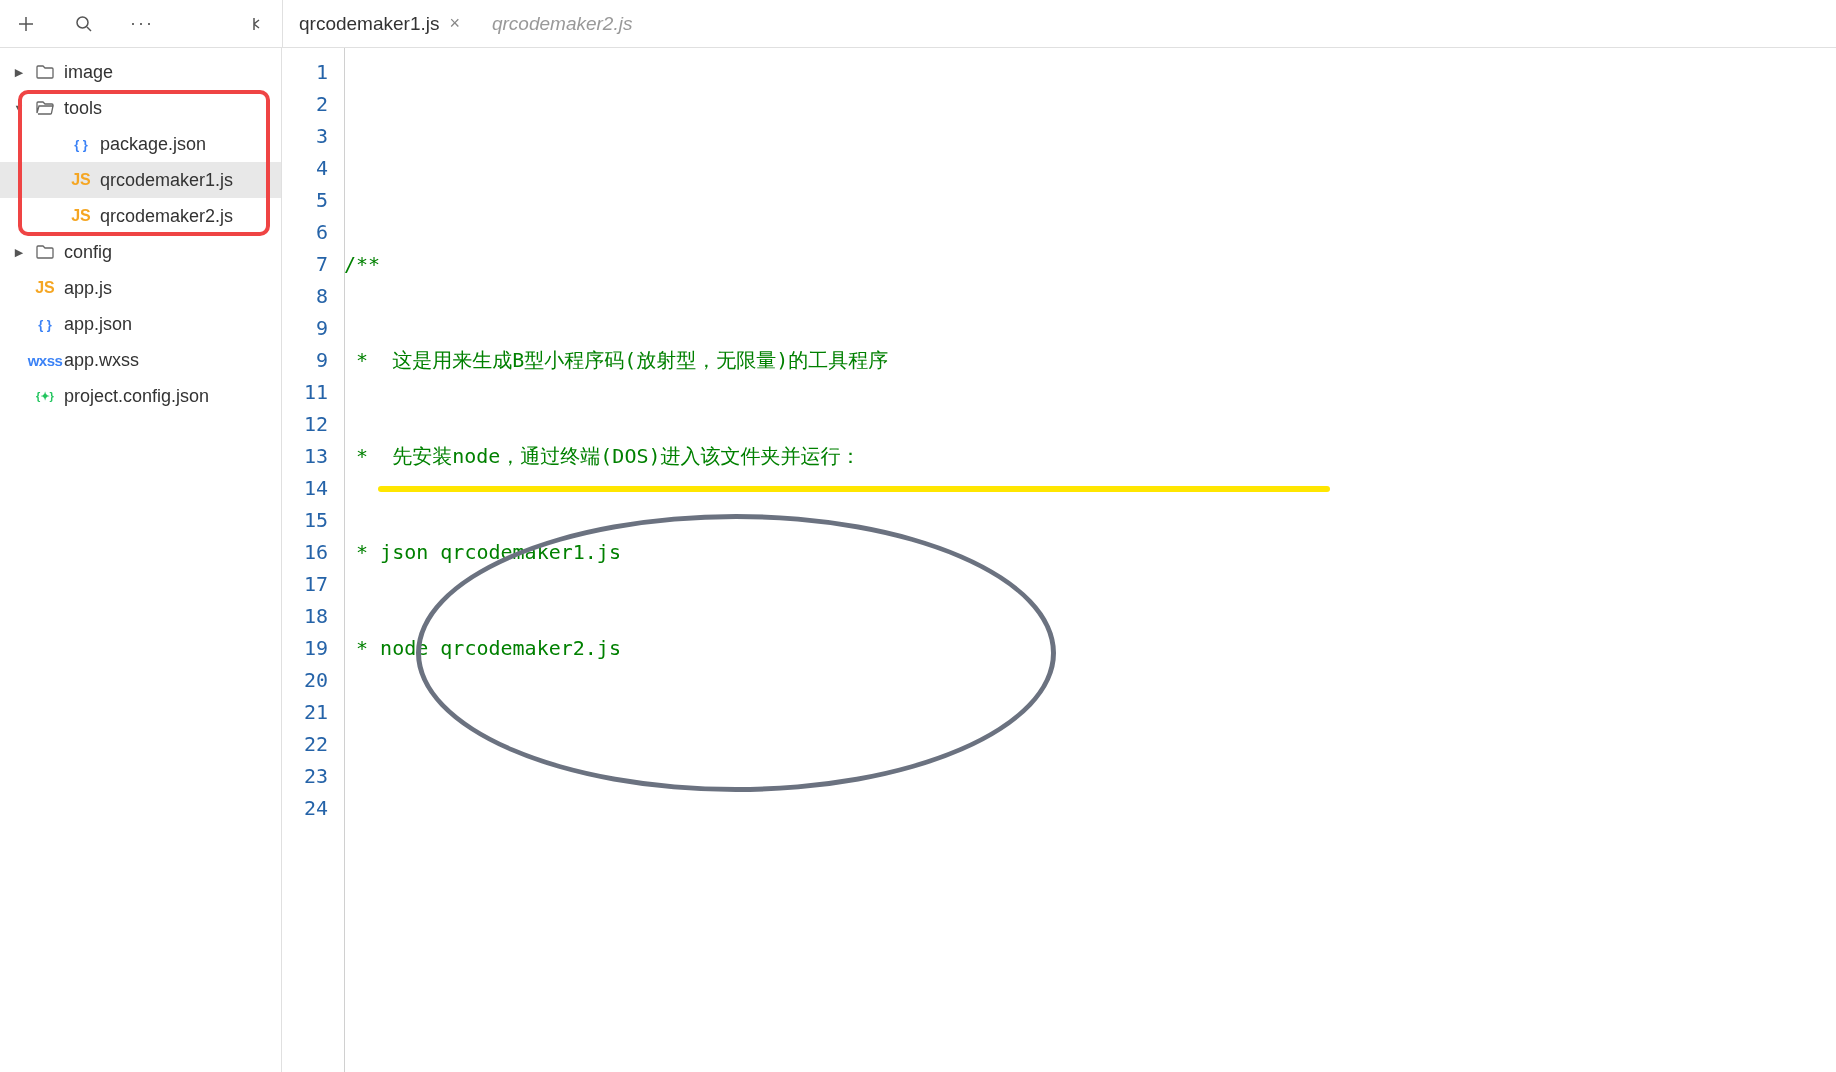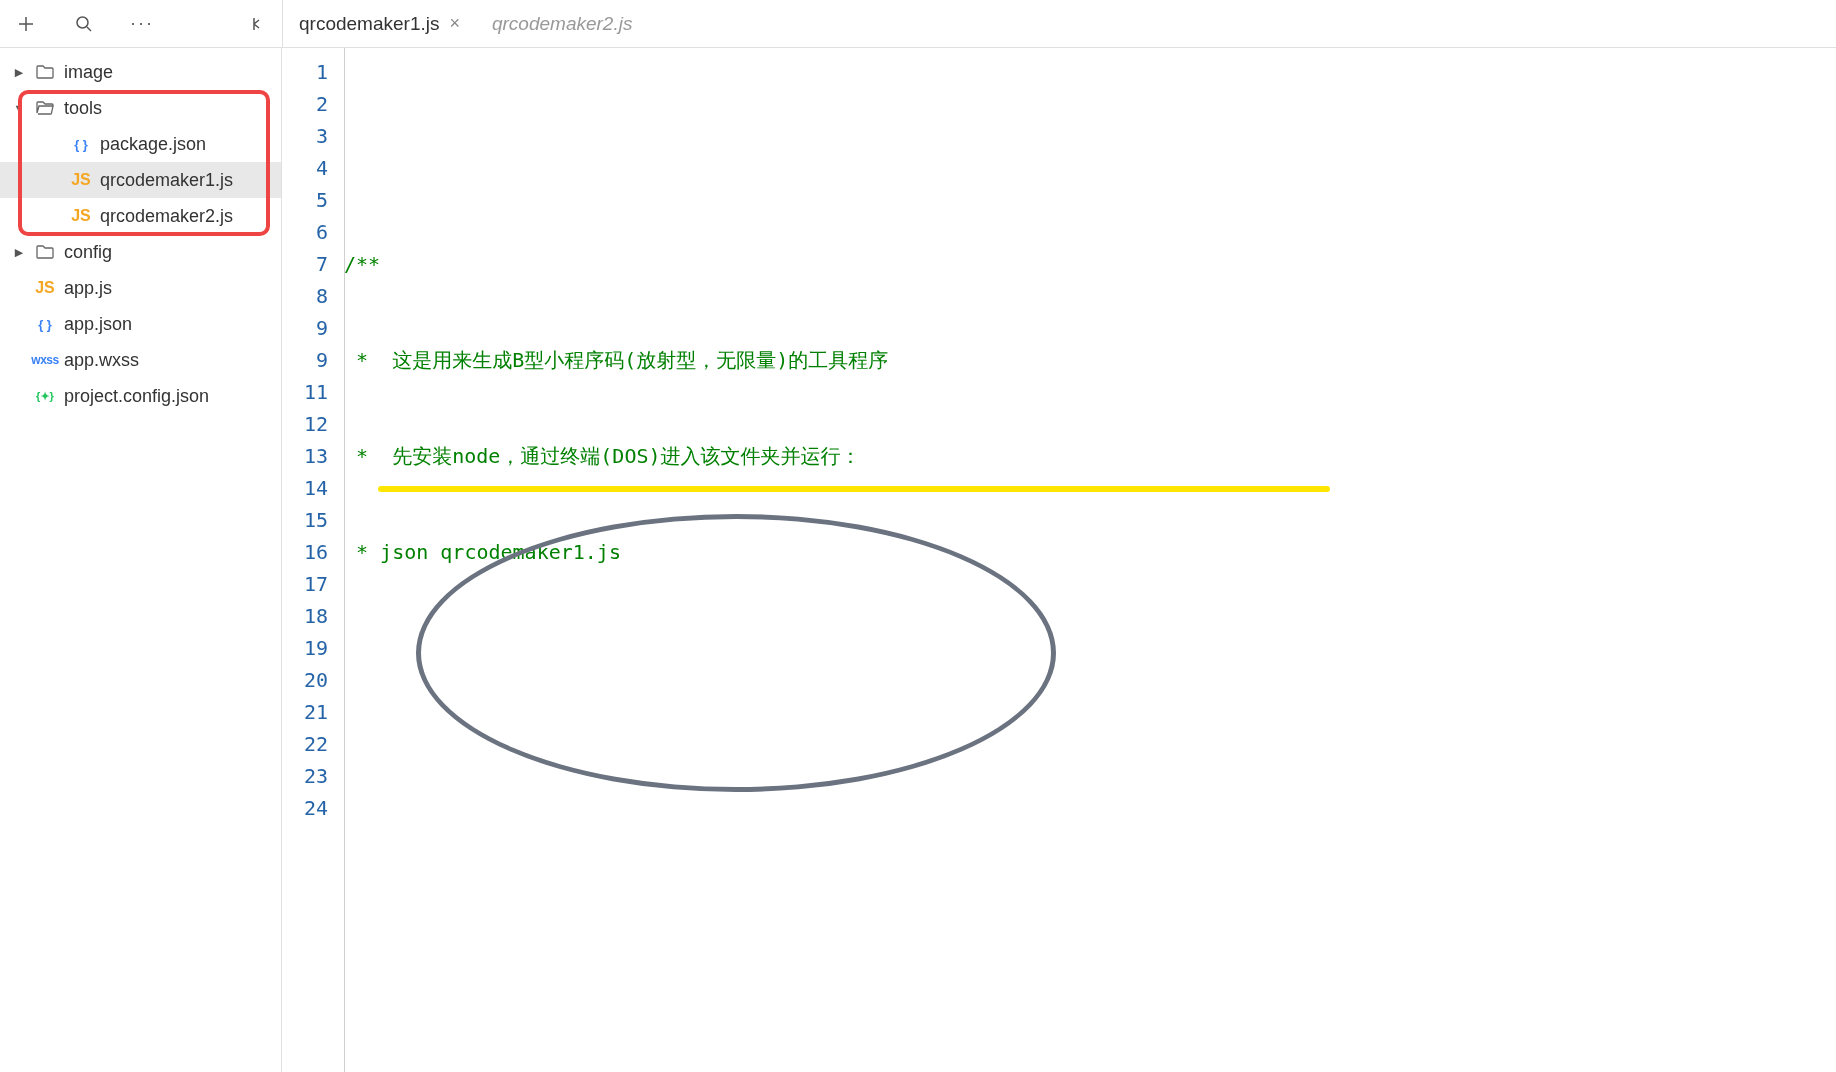--- a/index.html
+++ b/index.html
@@ -87,21 +87,21 @@
   width: 22px;
   display: inline-flex;
   justify-content: center;
   align-items: center;
   font-weight: bold;
   font-size: 14px;
 }
 .folder-icon { color: #666; }
 .js-icon { color: #f5a623; font-size: 16px; }
 .json-icon { color: #3b82f6; font-size: 13px; }
-.wxss-icon { color: #3b82f6; font-size: 12px; letter-spacing: -0.5px; }
+.wxss-icon { color: #3b82f6; font-size: 15px; letter-spacing: -0.5px; }
 .config-icon { color: #22c55e; font-size: 11px; }
 .highlight-box {
   position: absolute;
   border: 4px solid #ef4444;
   border-radius: 10px;
   pointer-events: none;
 }
 .editor {
   flex: 1;
   display: flex;
@@ -286,20 +286,21 @@
     </div>
     <div class="code">
       <div class="divider" style="left:0;"></div>
       <div class="hl-yellow" style="left:34px;top:438px;width:952px;"></div>
       <div class="oval" style="left:72px;top:466px;width:640px;height:278px;"></div>
 
       <div class="code-line"><span class="c-green">/**</span></div>
       <div class="code-line"><span class="c-green"> *  这是用来生成B型小程序码(放射型，无限量)的工具程序</span></div>
       <div class="code-line"><span class="c-green"> *  先安装node，通过终端(DOS)进入该文件夹并运行：</span></div>
       <div class="code-line"><span class="c-green"> * json qrcodemaker1.js</span></div>
+      <div class="code-line"><span class="c-green"> * node qrcodemaker2.js</span></div>
       
       
       
       
       
       
 
       
 
       

